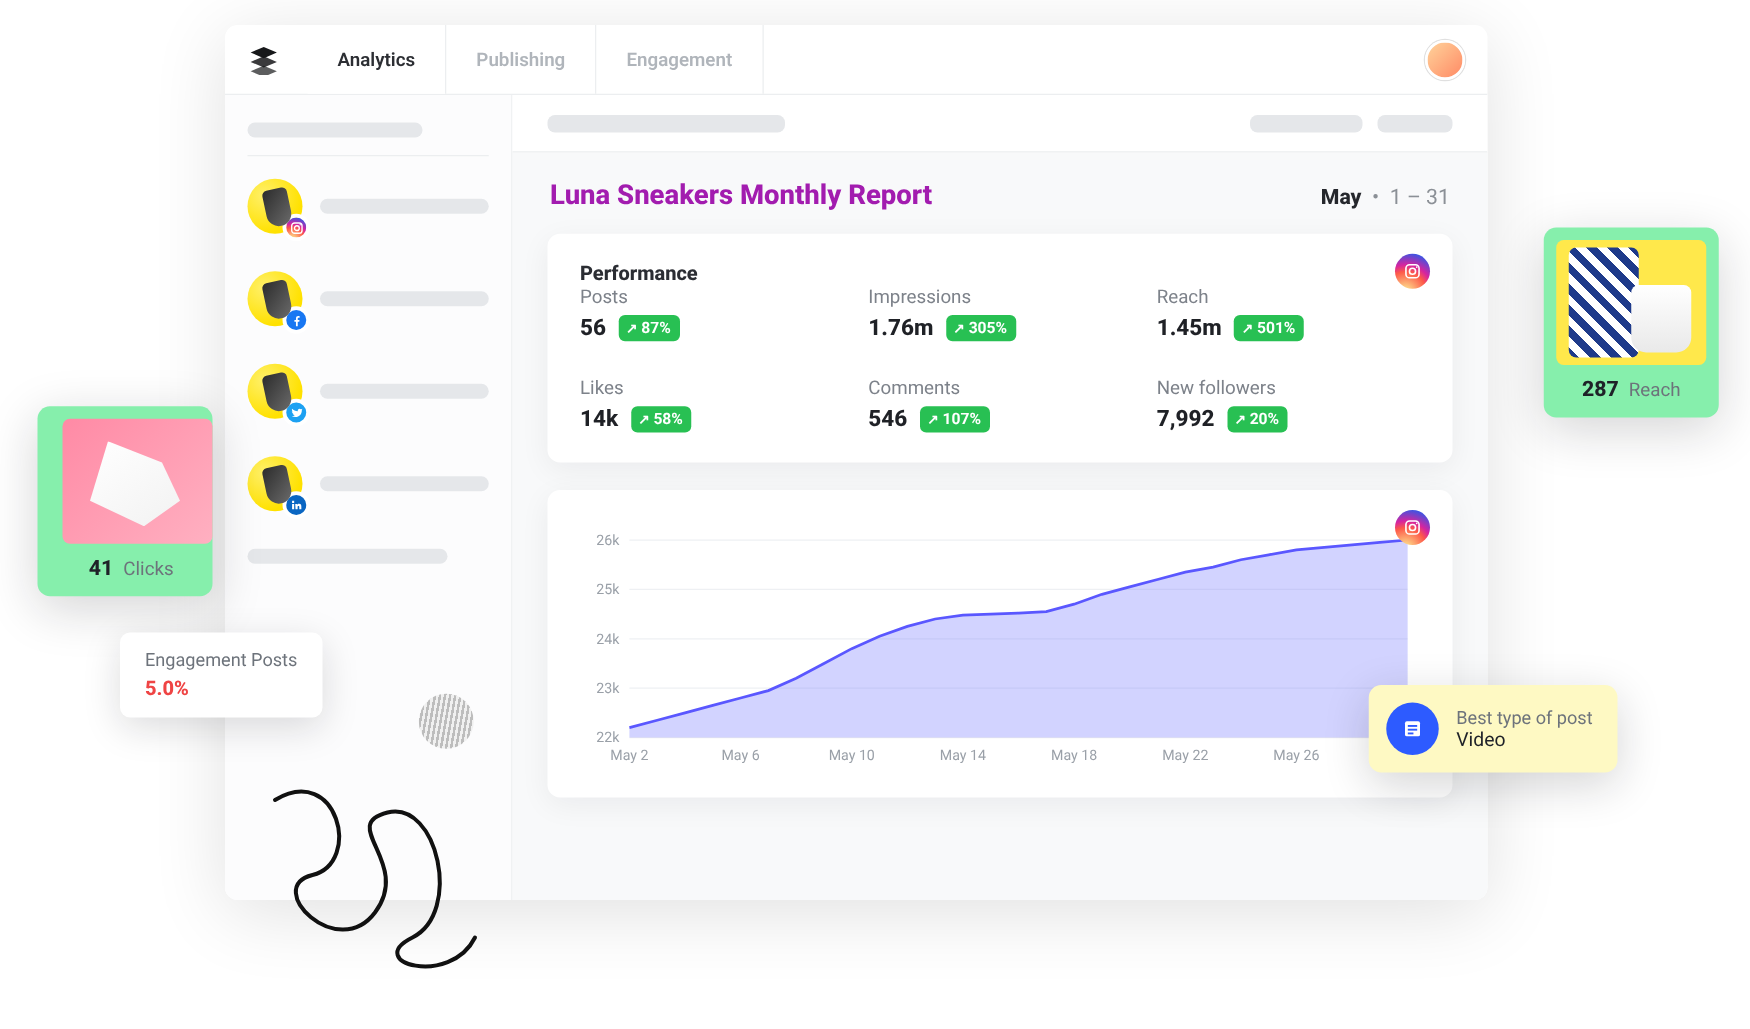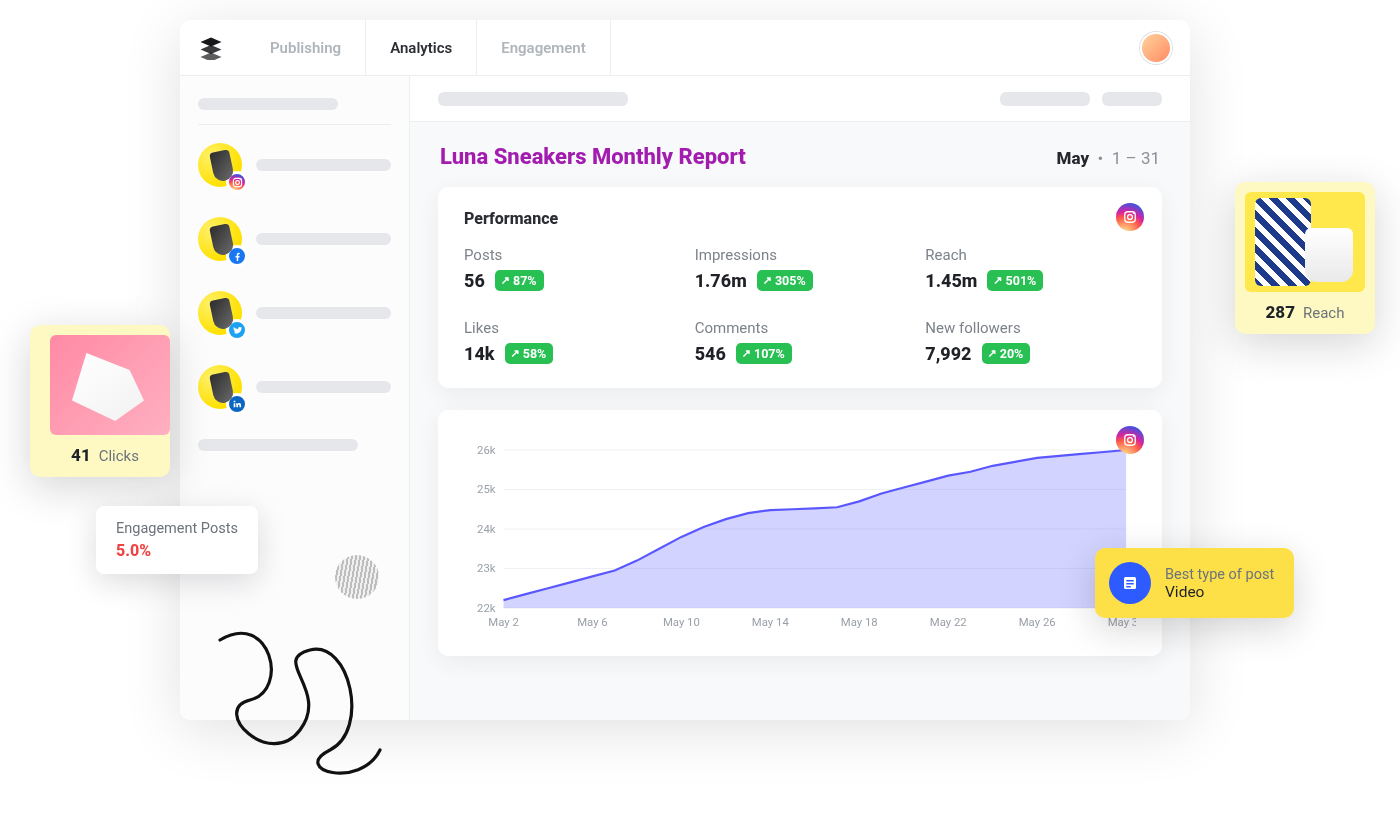--- a/index.html
+++ b/index.html
@@ -105,41 +105,41 @@
     margin-bottom: 22px;
     position:relative;
   }
   .card-title { font-size:16px; font-weight:800; color:#2b2d33; }
   .ig-chip {
     position:absolute; top:16px; right:18px;
     width:28px; height:28px; border-radius:50%;
     display:flex; align-items:center; justify-content:center;
   }
 
-  .metrics { display:grid; grid-template-columns: repeat(3, 1fr); row-gap:28px; column-gap:20px; margin-top:18px; }
+  .metrics { display:grid; grid-template-columns: repeat(3, 1fr); row-gap:28px; column-gap:20px; margin-top:0; }
   .metric-label { font-size:15px; color:#7d828a; margin-bottom:6px; }
   .metric-row   { display:flex; align-items:center; gap:10px; }
   .metric-value { font-size:18px; font-weight:800; color:#1f2126; }
   .delta {
     background:#28c053; color:#fff; font-weight:700; font-size:12.5px;
     padding:3px 7px 3px 6px; border-radius:5px; display:inline-flex; align-items:center; gap:3px;
   }
   .delta .arrow{ font-size:11px; }
 
   
   .chart-wrap { margin-top:10px; }
   .chart-svg  { width:100%; height:190px; display:block; }
   .ytick text, .xtick text { font-size:11.5px; fill:#9aa0a8; }
   .gridline   { stroke:#eef0f3; stroke-width:1; }
   .area       { fill:#7e82ff; fill-opacity:.35; }
   .line       { fill:none; stroke:#5a57ff; stroke-width:2.2; }
 
   
   .float-card {
-    position:absolute; background:#fef9c3; border-radius:10px;
+    position:absolute; background:#86efac; border-radius:10px;
     box-shadow: 0 10px 40px rgba(20,20,30,0.18);
   }
   .thumb-card { width:140px; padding:10px 10px 12px; text-align:center; }
   .thumb-card .img {
     width:120px; height:100px; border-radius:6px; margin:0 auto 10px;
   }
   .thumb-card .img.pink { background:linear-gradient(135deg,#ff8aa5,#ffb0c1); position:relative; }
   .thumb-card .img.pink::after{
     content:""; position:absolute; inset:18px 26px 14px 22px;
     background:linear-gradient(145deg,#fff,#f2f2f2);
@@ -161,21 +161,21 @@
 
   .stat-pill {
     position:absolute; background:#fff; border-radius:8px;
     box-shadow:0 8px 30px rgba(20,20,30,0.15);
     padding:14px 20px;
   }
   .stat-pill .lbl { font-size:14.5px; color:#6d737b; }
   .stat-pill .val { font-size:16px; font-weight:800; color:#ef4444; margin-top:4px; }
 
   .best-post {
-    position:absolute; background:#fde047; border-radius:10px;
+    position:absolute; background:#fef9c3; border-radius:10px;
     box-shadow:0 10px 36px rgba(20,20,30,0.18);
     padding:14px 20px 14px 14px;
     display:flex; align-items:center; gap:14px;
   }
   .best-post .icon {
     width:42px; height:42px; border-radius:50%;
     background:#2d5bff; display:flex; align-items:center; justify-content:center;
   }
   .best-post .t1 { font-size:14.5px; color:#6d737b; }
   .best-post .t2 { font-size:15.5px; font-weight:400; color:#1f2228; }
@@ -200,22 +200,22 @@
     <div class="logo">
       <svg viewBox="0 0 32 32" width="24" height="24">
           <g fill="#17181a">
         <polygon points="16,2 30,8 16,14 2,8"></polygon>
         <polygon points="16,12 30,18 16,24 2,18" opacity=".85"></polygon>
         <polygon points="16,22 30,28 16,34 2,28" opacity=".7"></polygon>
       </g>
         </svg>
     </div>
     <div class="tabs">
+      <div class="tab active">Analytics</div>
       <div class="tab">Publishing</div>
-      <div class="tab active">Analytics</div>
       <div class="tab">Engagement</div>
     </div>
     <div class="avatar"></div>
   </div>
 
   <div class="body">
 
     <div class="sidebar">
       <div class="ghost-line side-head"></div>
       <div class="side-divider"></div>

